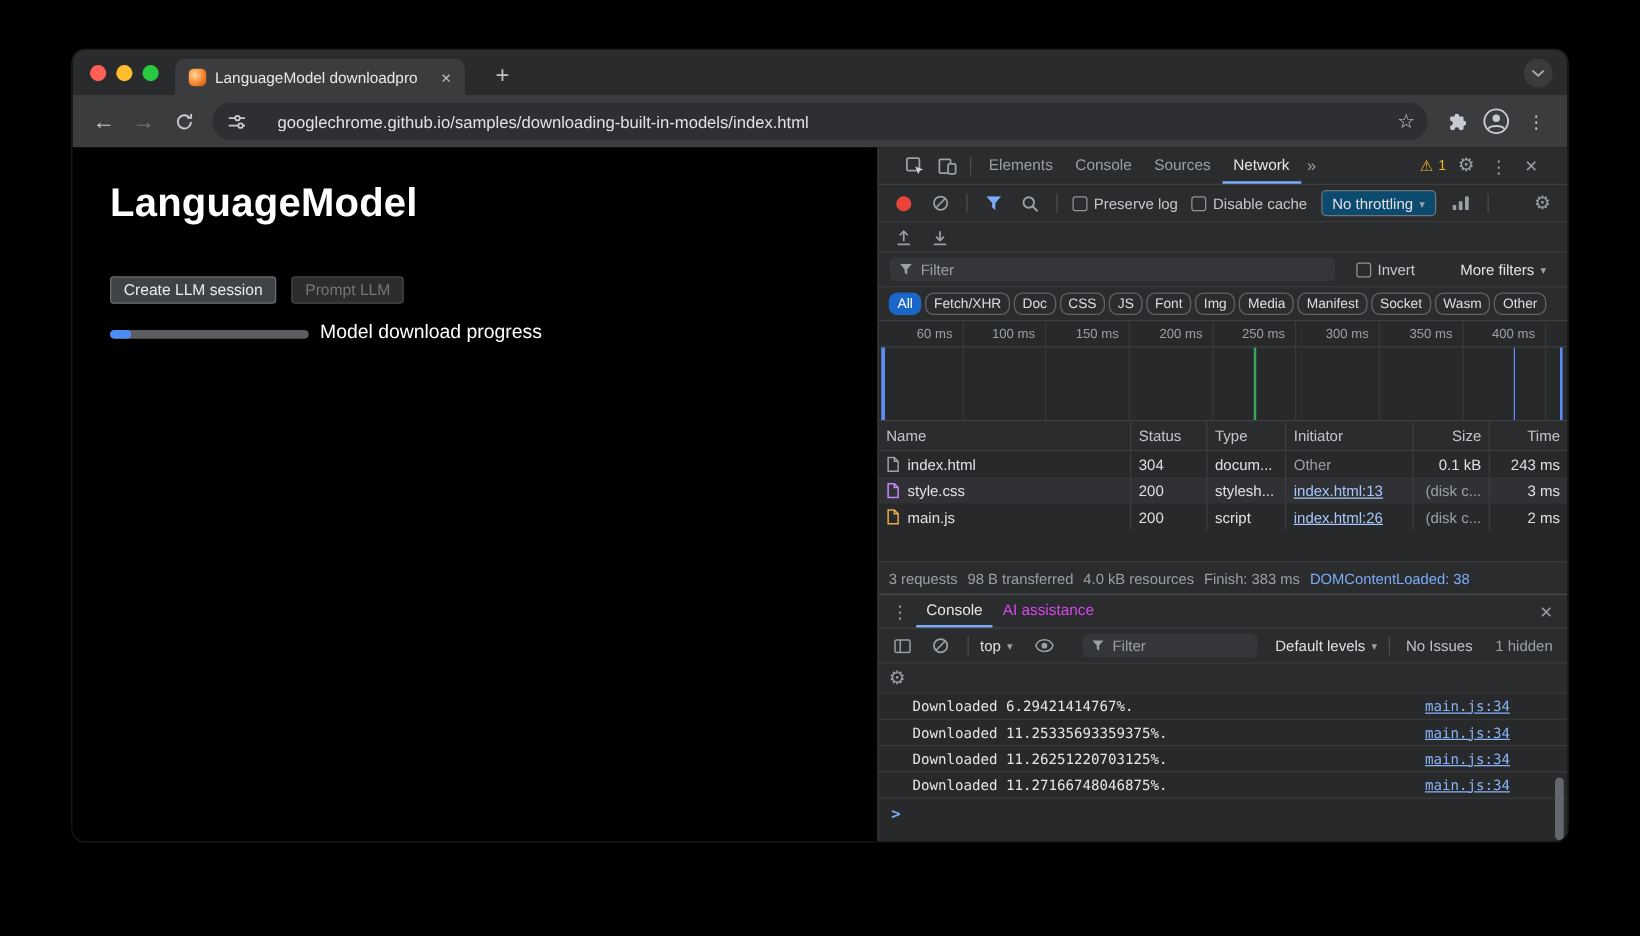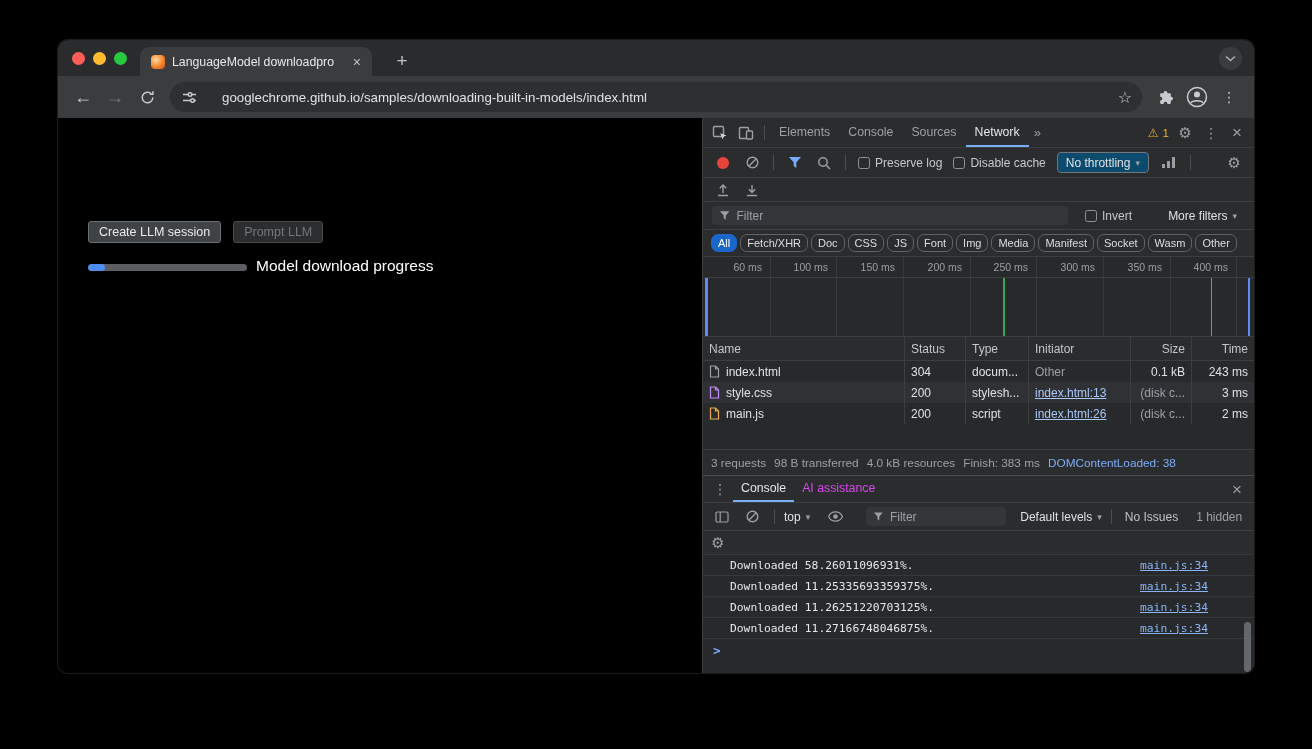--- a/index.html
+++ b/index.html
@@ -42,21 +42,21 @@
 
   
   .devtools{width:552px;border-left:1px solid #3c3e41;background:#2b2c2e;display:flex;flex-direction:column;position:relative;color:#c4c8cd}
   .dtrow{display:flex;align-items:center;flex:none;border-bottom:1px solid #3c3e41;background:#2b2c2e}
   .vsep{width:1px;height:15px;background:#4a4d52;margin:0 5px;flex:none}
   .icbtn{width:26px;height:24px;display:flex;align-items:center;justify-content:center;flex:none;color:#9aa0a6}
   .gear-g{font-size:15px;line-height:1}
   .kebab-g{font-size:14px;line-height:1}
   .close-g{font-size:17px;line-height:1}
 
-  .dt-tabs{height:30px;padding:0 4px}
+  .dt-tabs{height:30px;padding:0 16px}
   .dt-tab{height:100%;display:flex;align-items:center;padding:0 9px;font-size:12.3px;color:#9aa0a6;border-bottom:2px solid transparent;white-space:nowrap}
   .dt-tab.active{color:#e3e5e8;border-bottom-color:#7cacf8}
   .more-tabs{color:#9aa0a6;font-size:13px;padding:0 5px}
   .dt-warn{display:flex;align-items:center;gap:4px;color:#f0b429;font-size:11.5px;margin-left:auto;padding:0 3px}
   .warn-glyph{font-size:12px}
 
   .net-toolbar{height:30px;padding:0 7px;gap:3px}
   .record-dot{width:12px;height:12px;border-radius:50%;background:#e8443a}
   .cb{appearance:none;-webkit-appearance:none;width:12px;height:12px;border:1.4px solid #8f9398;border-radius:2.5px;background:transparent;flex:none}
   .cb-label{display:flex;align-items:center;gap:5px;font-size:12px;color:#c4c8cd;padding:0 4px;white-space:nowrap}
@@ -171,20 +171,21 @@
           </svg>
       </div>
       <div class="tb-btn">
           <span class="kebab-g">⋮</span>
         </div>
     </div>
 
     <div class="content">
 
       <div class="page">
+        <div class="page-h1">LanguageModel</div>
         <div class="btn-row">
           <button class="pbtn primary">Create LLM session</button>
           <button class="pbtn disabled">Prompt LLM</button>
         </div>
         <div class="prog-row">
           <div class="prog-track">
             <div class="prog-fill" style="width: 11%;"></div>
           </div>
           <span class="prog-label">Model download progress</span>
         </div>
@@ -465,21 +466,21 @@
             <span class="c-issues">No Issues</span>
             <span class="c-hidden">1 hidden</span>
           </div>
 
           <div class="c-gear">
             <span class="gear-g" style="color:#9aa0a6">⚙</span>
           </div>
 
           <div class="c-body">
             <div class="c-msg">
-              <span>Downloaded 58.26011096931%.</span>
+              <span>Downloaded 6.29421414767%.</span>
               <span class="c-msg-link">main.js:34</span>
             </div>
             <div class="c-msg">
               <span>Downloaded 11.25335693359375%.</span>
               <span class="c-msg-link">main.js:34</span>
             </div>
             <div class="c-msg">
               <span>Downloaded 11.26251220703125%.</span>
               <span class="c-msg-link">main.js:34</span>
             </div>

